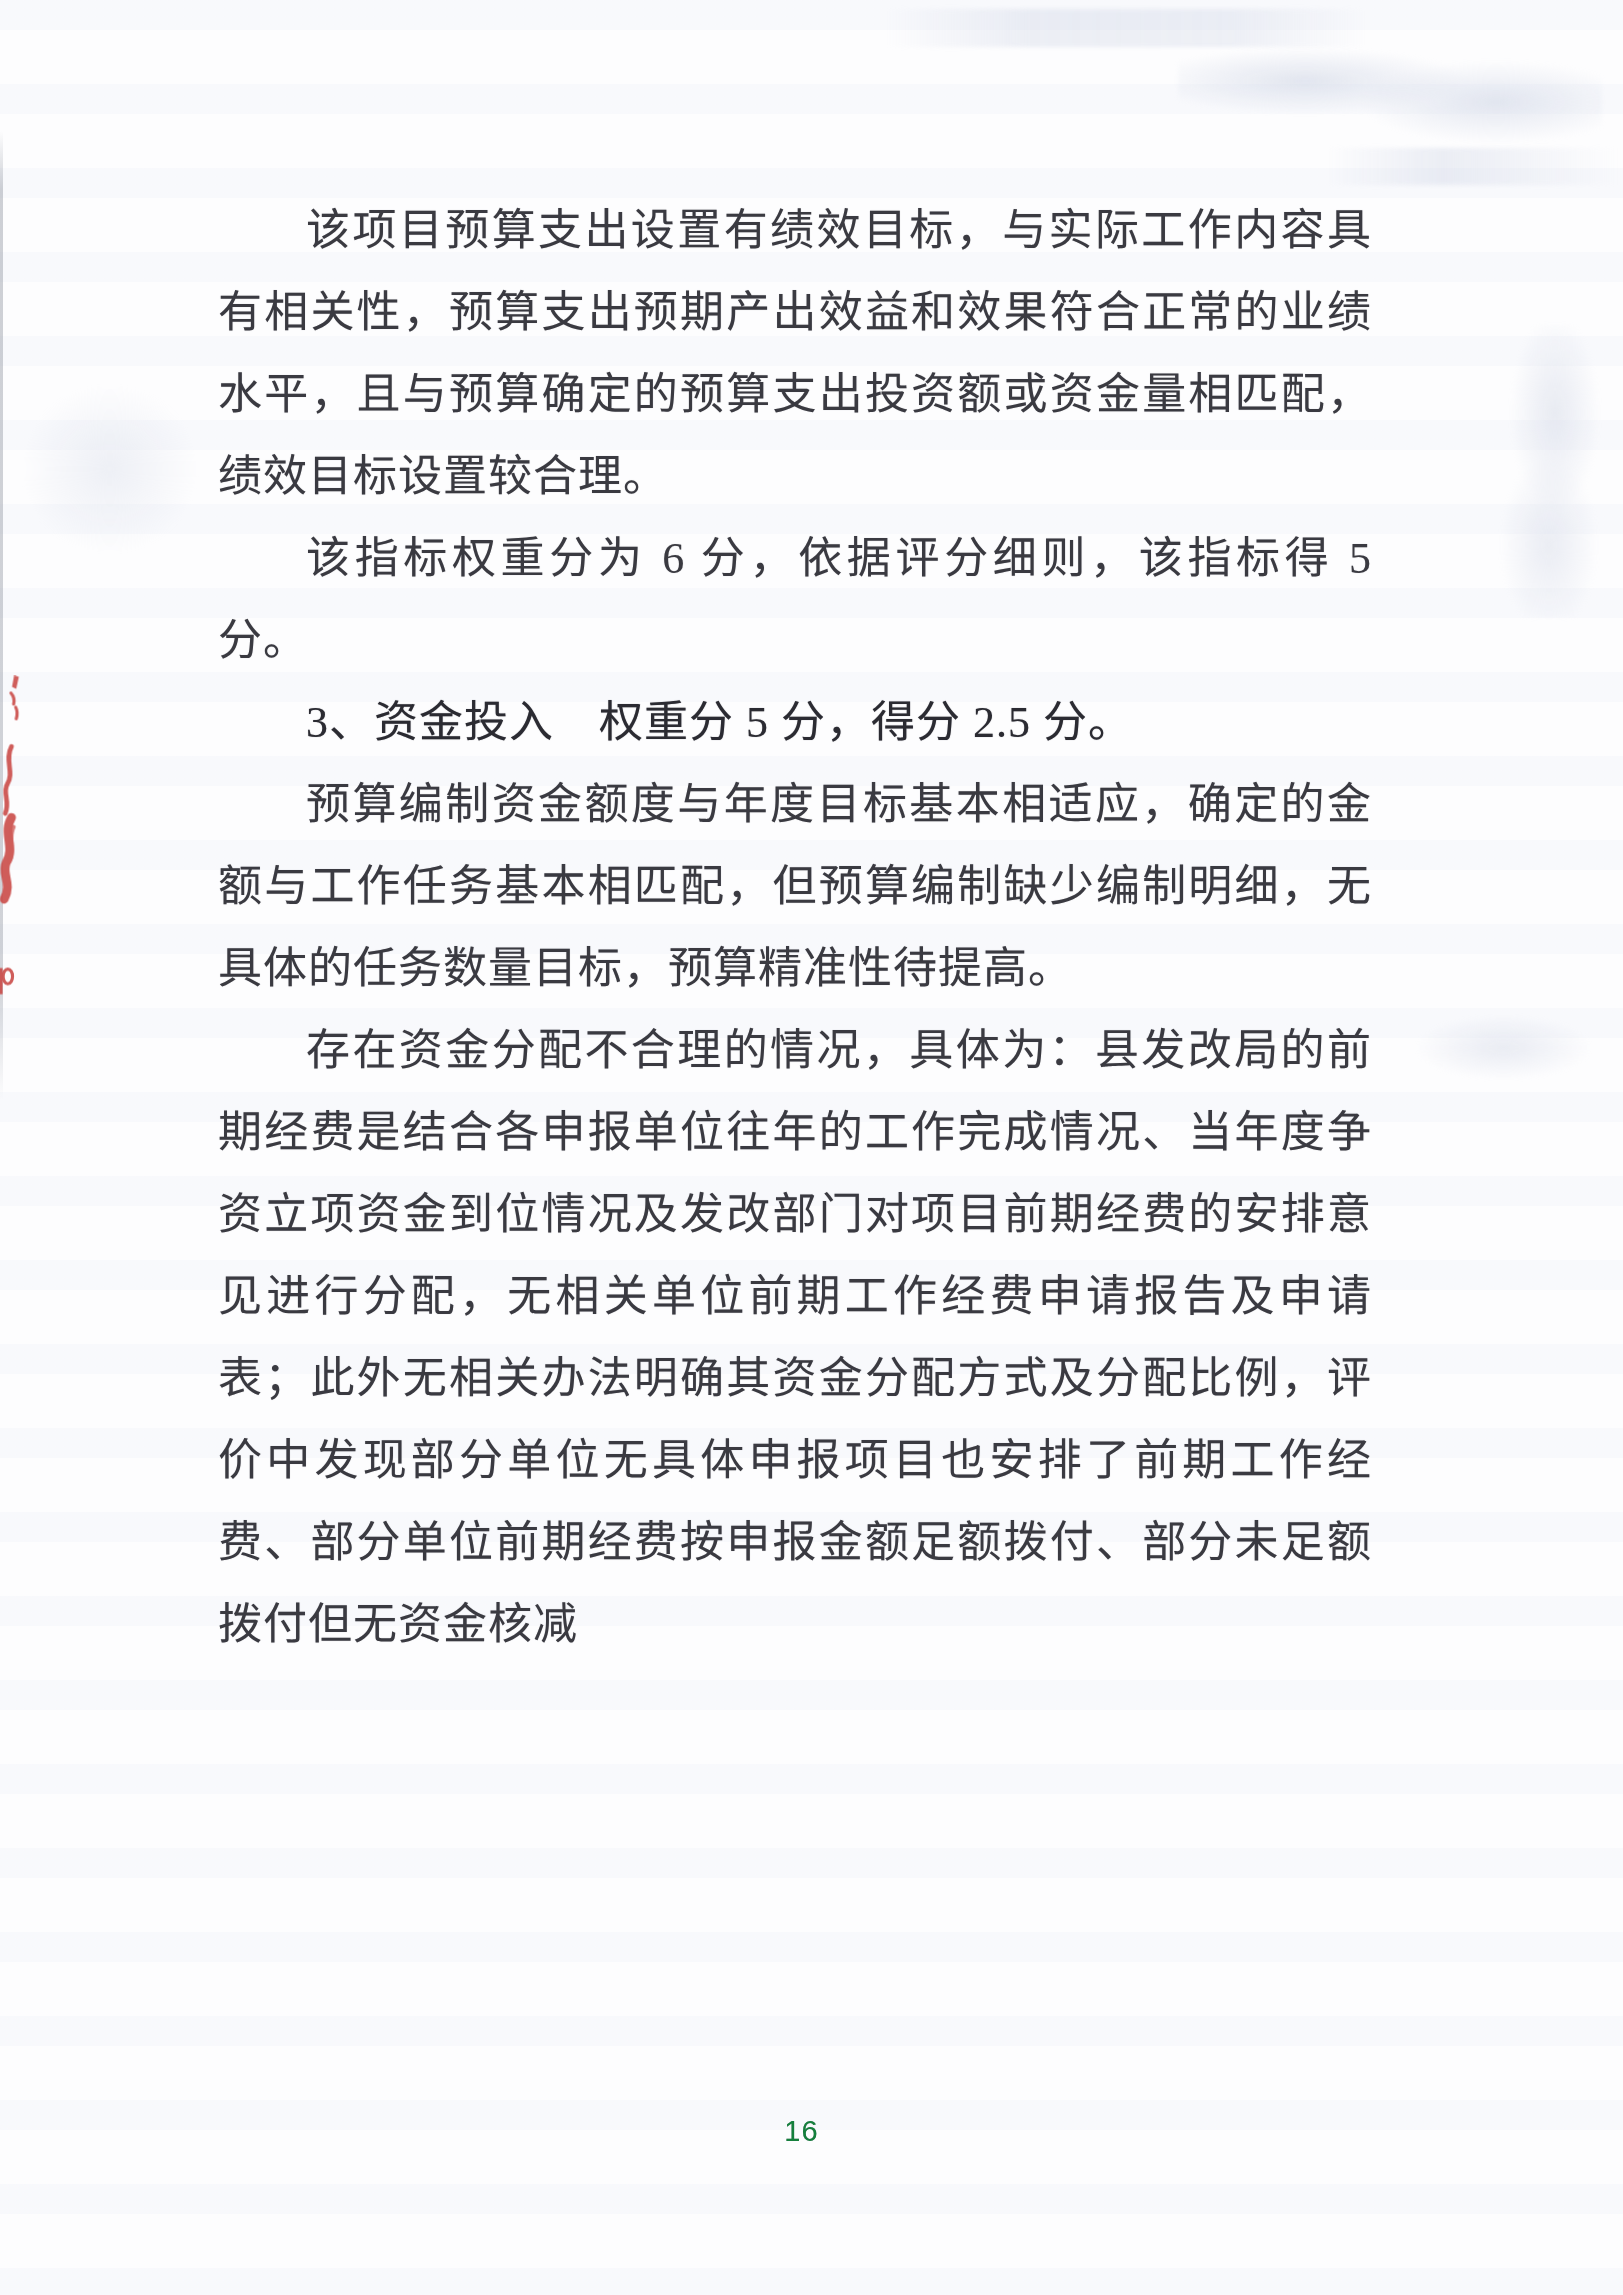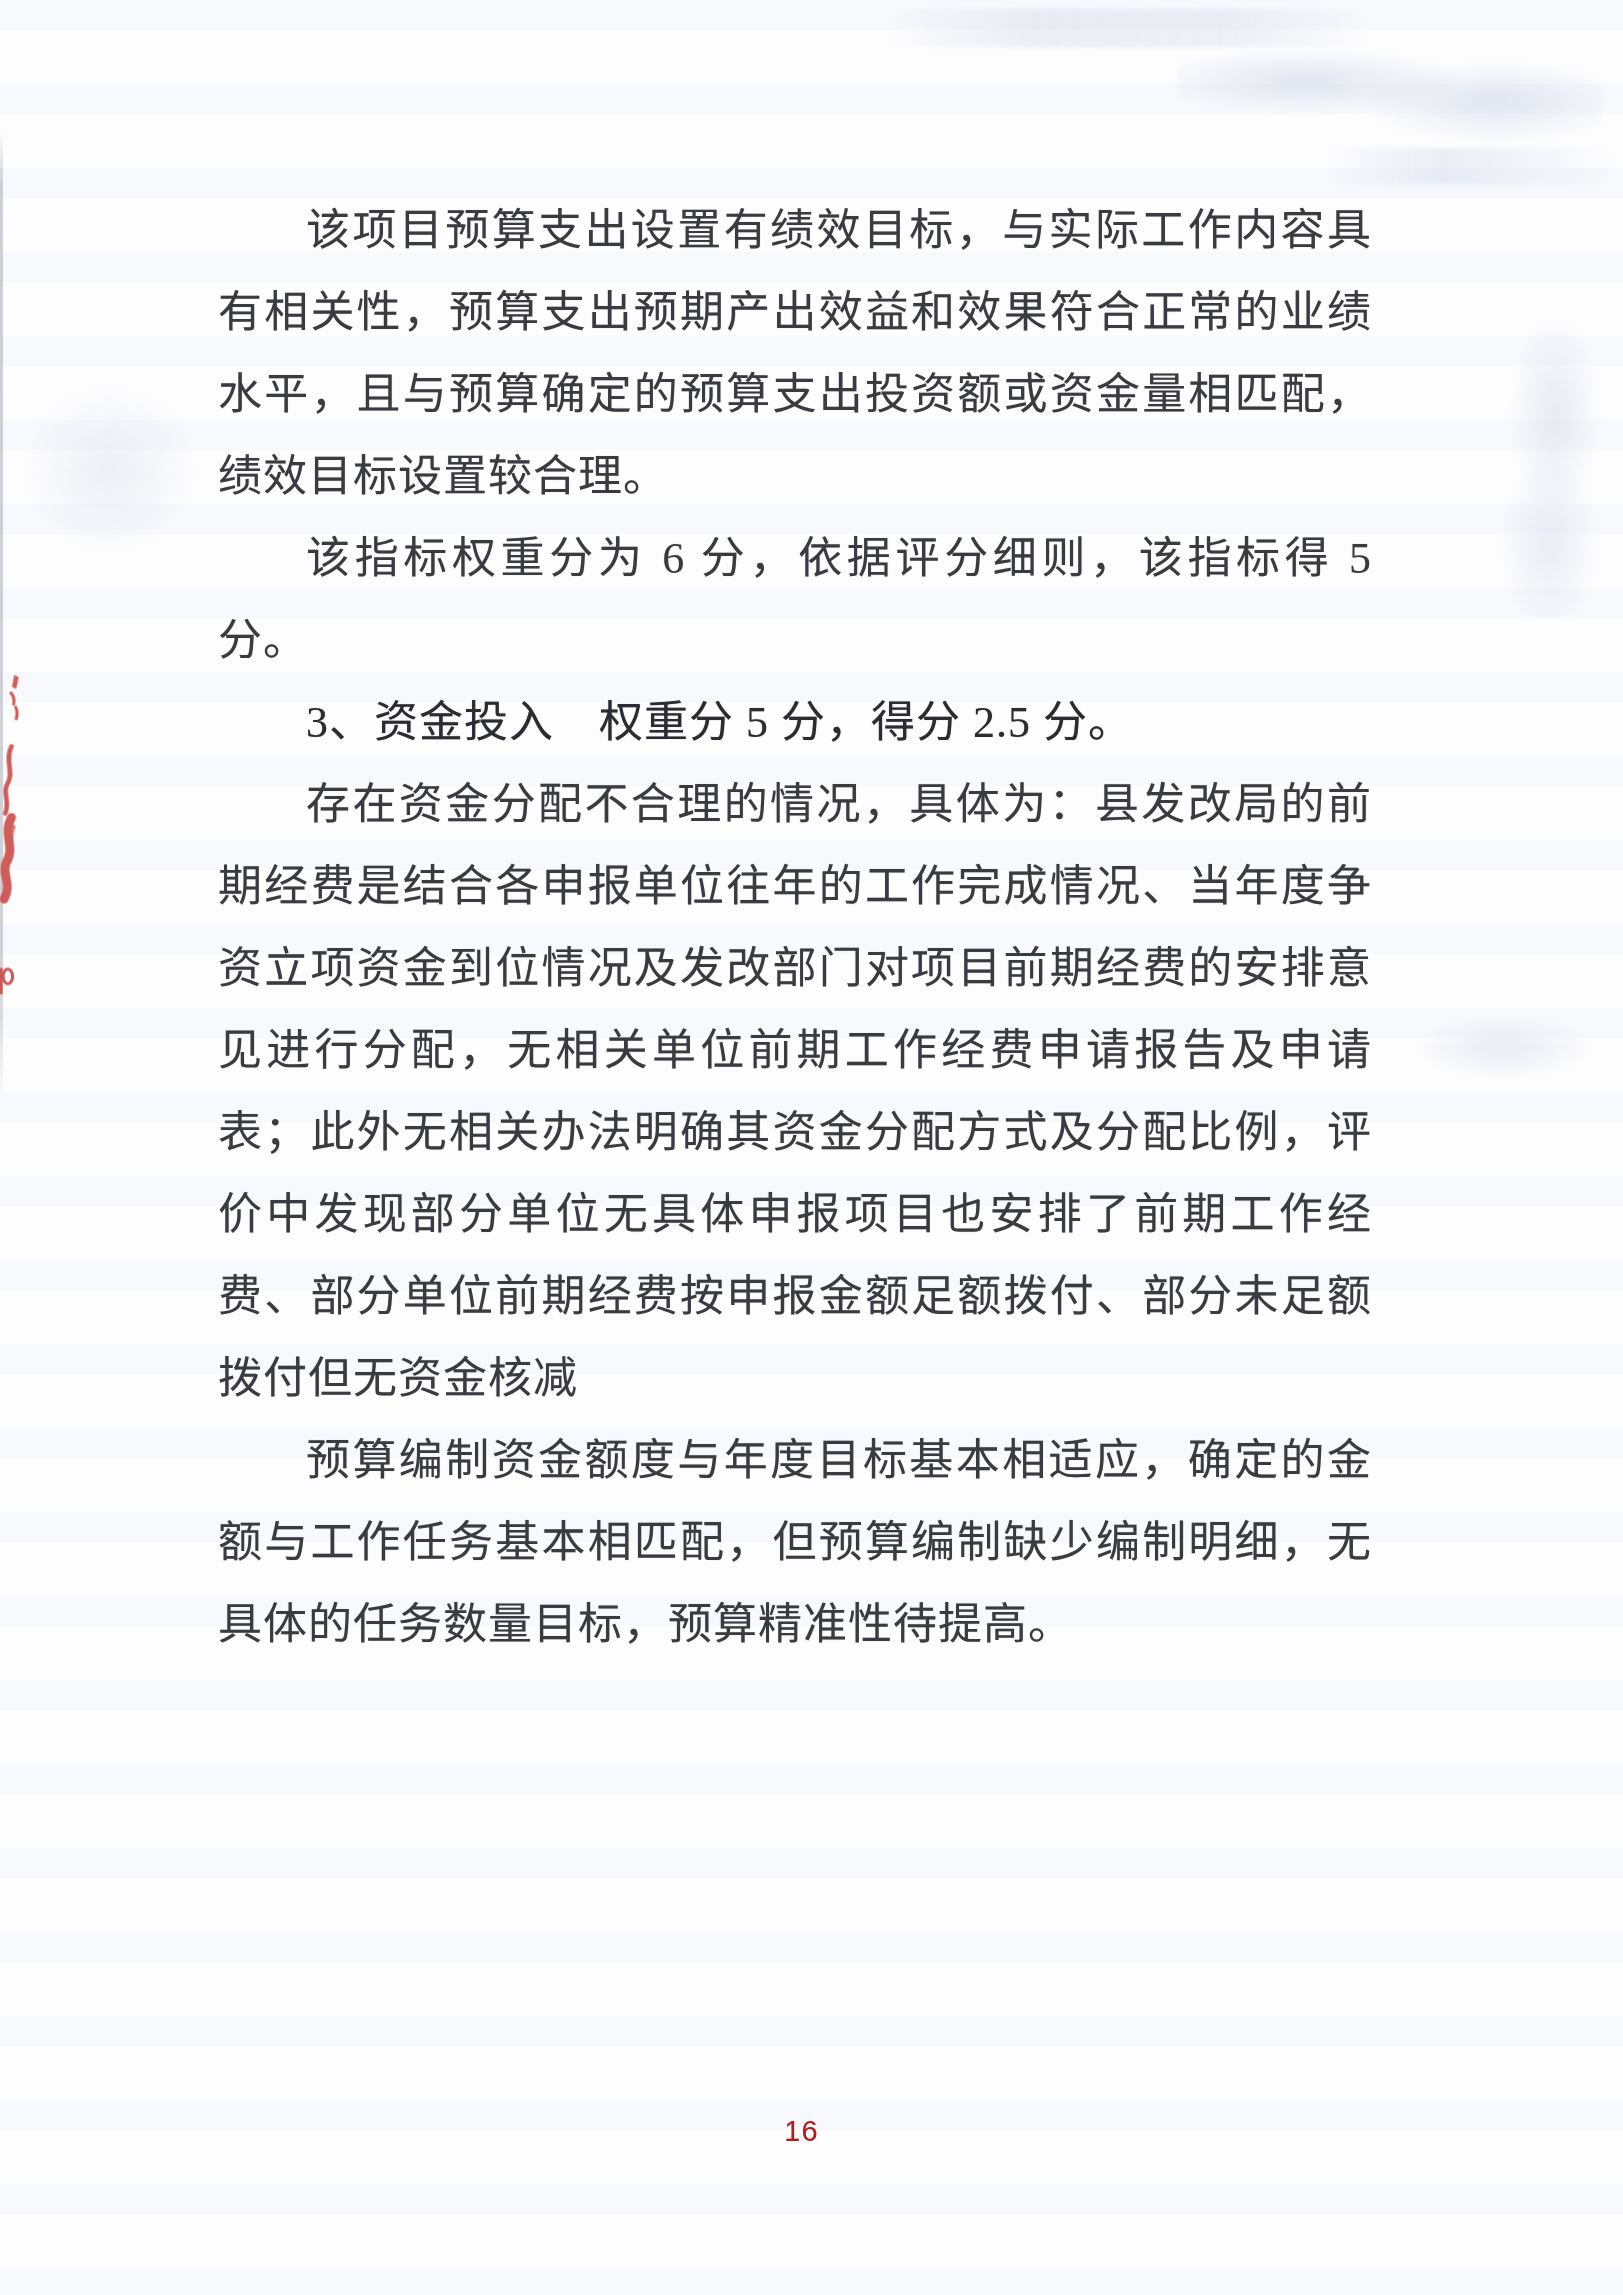--- a/index.html
+++ b/index.html
@@ -72,21 +72,21 @@
     font-weight: normal;
     color: #2b2b32;
     text-shadow: 0 0 1px rgba(38, 38, 48, 0.45);
   }
   .page-number {
     position: absolute;
     left: 0; top: 2115px; width: 1603px;
     text-align: center;
     font-size: 29px;
     letter-spacing: 1px;
-    color: #b91c1c;
+    color: #15803d;
     font-family: "Liberation Sans", "DejaVu Sans", sans-serif;
     text-shadow: 0 0 0.5px rgba(80, 80, 92, 0.5);
   }
 </style>
 </head>
 <body>
 
 <div class="scan-banding"></div>
 
 <div class="smudge s2"></div>
@@ -108,18 +108,18 @@
     <path d="M26 300 C14 322 30 346 18 366" stroke-width="8" opacity="0.8"></path>
     <ellipse cx="15" cy="586" rx="9" ry="14" stroke-width="6"></ellipse>
     <rect x="0" y="570" width="5" height="50" fill="#c94744" stroke="none"></rect>
   </g>
 </svg>
 
 <main class="text-block">
   <p class="para">该项目预算支出设置有绩效目标，与实际工作内容具有相关性，预算支出预期产出效益和效果符合正常的业绩水平，且与预算确定的预算支出投资额或资金量相匹配，绩效目标设置较合理。</p>
   <p class="para">该指标权重分为 6 分，依据评分细则，该指标得 5 分。</p>
   <p class="para heading">3、资金投入　权重分 5 分，得分 2.5 分。</p>
+  <p class="para">预算编制资金额度与年度目标基本相适应，确定的金额与工作任务基本相匹配，但预算编制缺少编制明细，无具体的任务数量目标，预算精准性待提高。</p>
   <p class="para">存在资金分配不合理的情况，具体为：县发改局的前期经费是结合各申报单位往年的工作完成情况、当年度争资立项资金到位情况及发改部门对项目前期经费的安排意见进行分配，无相关单位前期工作经费申请报告及申请表；此外无相关办法明确其资金分配方式及分配比例，评价中发现部分单位无具体申报项目也安排了前期工作经费、部分单位前期经费按申报金额足额拨付、部分未足额拨付但无资金核减</p>
-  <p class="para">预算编制资金额度与年度目标基本相适应，确定的金额与工作任务基本相匹配，但预算编制缺少编制明细，无具体的任务数量目标，预算精准性待提高。</p>
 </main>
 
 <div class="page-number">16</div>
 
 
 </body></html>

